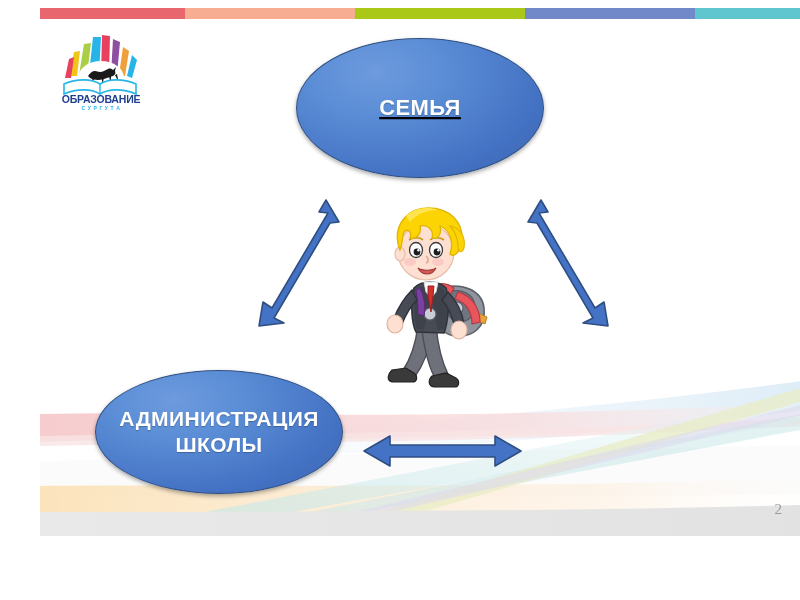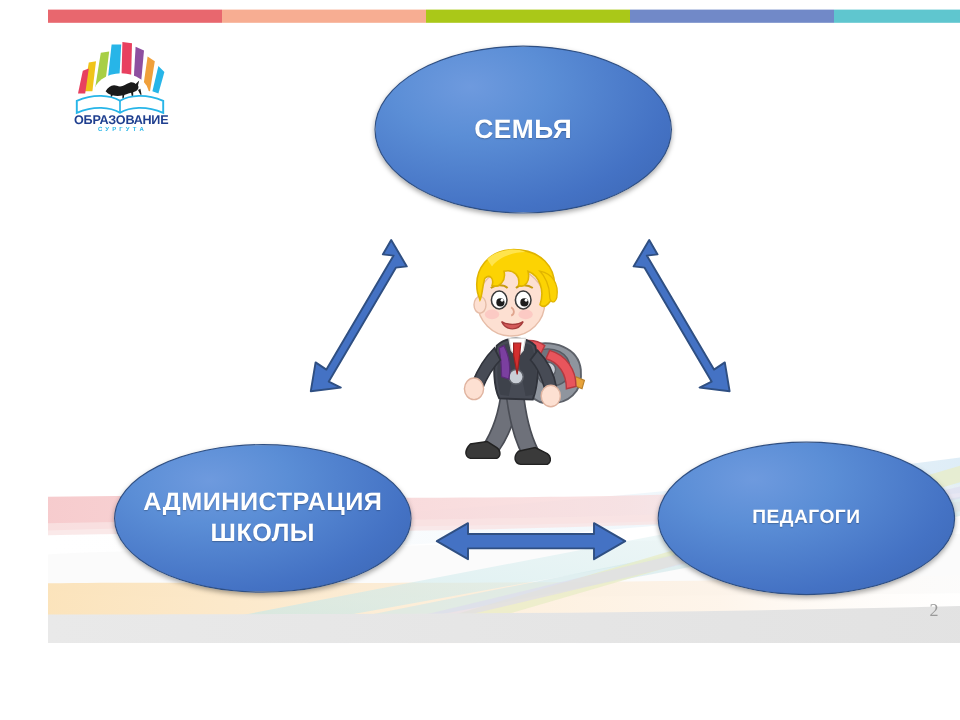--- a/index.html
+++ b/index.html
@@ -64,21 +64,21 @@
   .node .label {
     color: #ffffff;
     font-weight: bold;
     text-align: center;
     letter-spacing: 0.4px;
     line-height: 1.25;
     text-shadow: 0 1px 1px rgba(0,0,0,0.25);
     white-space: pre-line;
   }
   #node-family {
-    left: 272px; top: 38px; width: 248px; height: 140px;
+    left: 256px; top: 38px; width: 248px; height: 140px; text-decoration: underline;
   }
   #node-family .label { font-size: 22px; }
   #node-admin {
     left: 55px; top: 370px; width: 248px; height: 124px;
   }
   #node-admin .label { font-size: 21px; }
   #node-teachers {
     left: 508px; top: 368px; width: 248px; height: 128px;
   }
   #node-teachers .label { font-size: 16px; }
@@ -277,19 +277,16 @@
 
   <div class="node" id="node-family">
     <span class="label">СЕМЬЯ</span>
   </div>
 
   <div class="node" id="node-admin">
     <span class="label">АДМИНИСТРАЦИЯ
 ШКОЛЫ</span>
   </div>
 
-  <div class="node" id="node-teachers">
-    <span class="label">ПЕДАГОГИ</span>
-  </div>
 
   <div class="pagenum">2</div>
 
 </div>
 
 </body></html>

